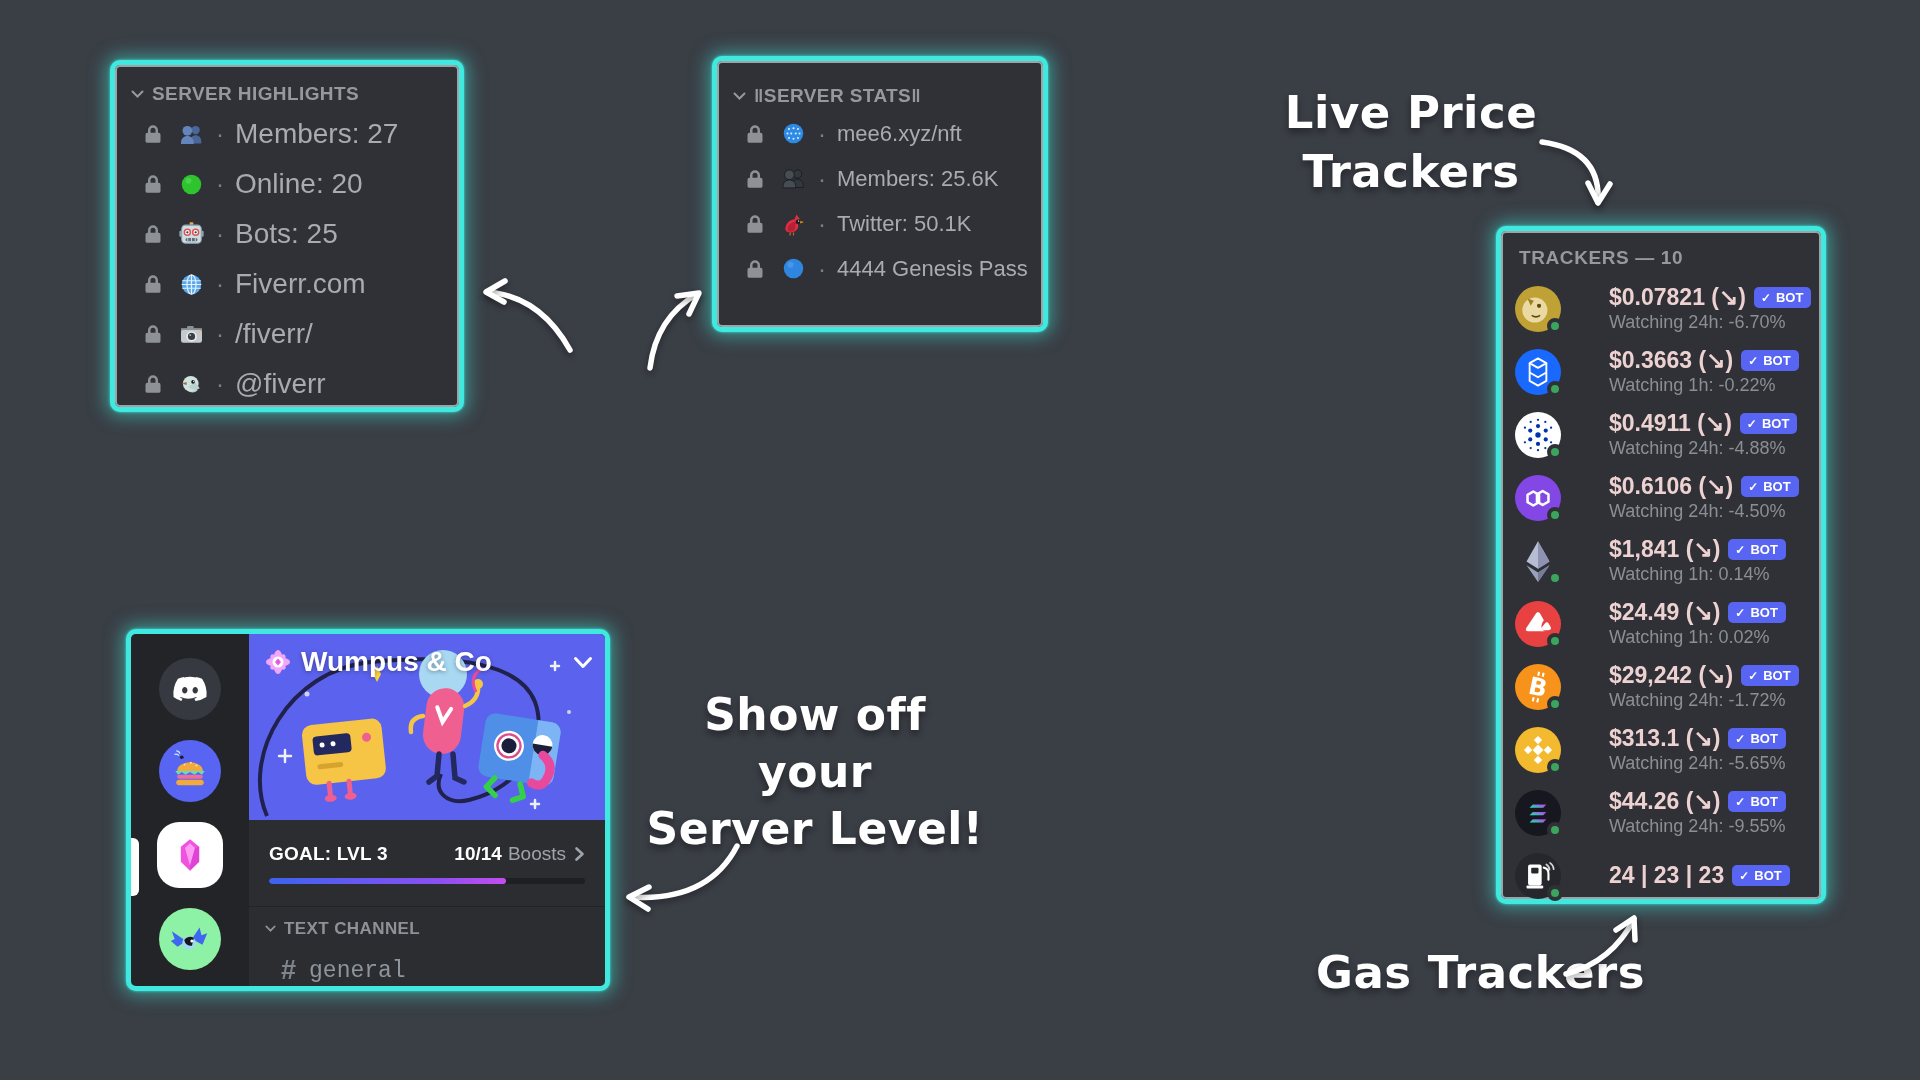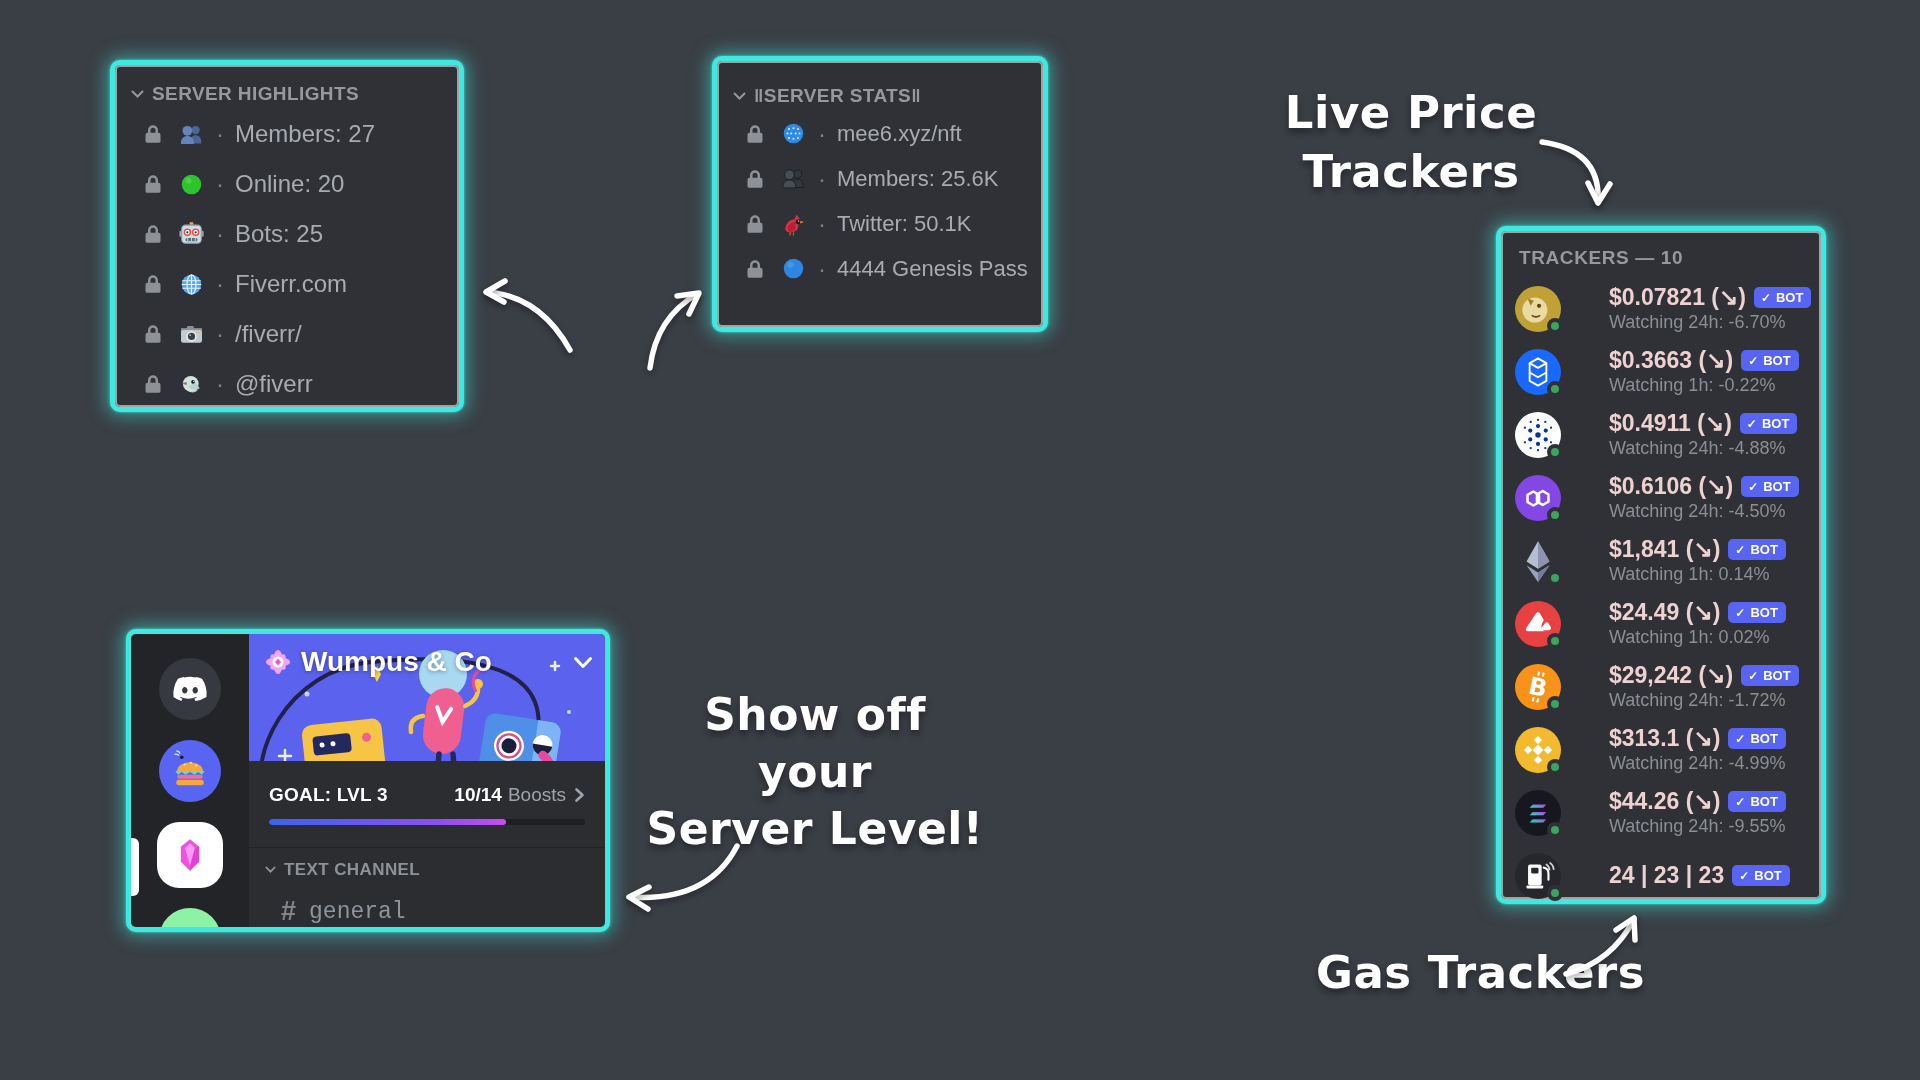--- a/index.html
+++ b/index.html
@@ -17,21 +17,21 @@
   }
   
   .panel-pad { padding:10px 16px; }
   .list-head { display:flex; align-items:center; gap:8px; color:#96989d;
     font-weight:bold; font-size:19px; letter-spacing:.4px; padding:8px 0 4px 0; }
   .list-row { display:flex; align-items:center; height:50px; padding-left:12px; }
   .stats .list-row { height:45px; }
   .lock { width:20px; height:20px; flex:0 0 auto; margin-right:15px; }
   .emoji { width:27px; height:27px; flex:0 0 auto; margin-right:11px; }
   .sep { color:#7d8187; font-size:24px; margin-right:11px; }
-  .row-label { color:#a8abb0; font-size:24px; white-space:nowrap; }
+  .row-label { color:#a8abb0; font-size:28px; white-space:nowrap; }
   .stats .row-label { font-size:22px; }
   .chev { flex:0 0 auto; }
 
   
   .trackers { padding:12px 10px 0 14px; }
   .t-title { color:#96989d; font-weight:bold; font-size:19px; letter-spacing:.6px; margin:4px 0 8px 4px; }
   .t-row { display:flex; align-items:center; height:63px; gap:12px; }
   .t-avatar { position:relative; width:46px; height:46px; flex:0 0 auto; }
   .t-avatar svg { display:block; }
   .status-dot { position:absolute; right:-2px; bottom:-2px; width:16px; height:16px;
@@ -471,21 +471,21 @@
         <span class="status-dot"></span>
       </div>
       <div class="t-info">
         <div class="t-priceline">
           <span class="t-price">$313.1 (↘)</span>
           <span class="bot-badge">
               <span class="bot-check">✓</span>
               <span>BOT</span>
             </span>
         </div>
-        <div class="t-watch">Watching 24h: -4.99%</div>
+        <div class="t-watch">Watching 24h: -5.65%</div>
       </div>
     </div>
 
     <div class="t-row">
       <div class="t-avatar">
         <svg width="46" height="46" viewBox="0 0 44 44">
             <defs>
               <linearGradient id="solg" x1="0" y1="1" x2="1" y2="0">
                 <stop offset="0" stop-color="#00ffa3"></stop>
                 <stop offset="1" stop-color="#dc1fff"></stop>
@@ -531,21 +531,21 @@
           <span class="t-price">24 | 23 | 23</span>
           <span class="bot-badge">
               <span class="bot-check">✓</span>
               <span>BOT</span>
             </span>
         </div>
       </div>
     </div>
   </section>
 
-  <section class="neon wumpus" style="left:126px; top:629px; width:484px; height:303px;">
+  <section class="neon wumpus" style="left:126px; top:629px; width:484px; height:362px;">
     <div class="w-side">
       <div class="w-pill"></div>
       <div class="w-circle bg-dc">
         <svg width="38" height="38" viewBox="0 0 24 24">
             <path fill="#fff" d="M19.6 5.6A16 16 0 0 0 15.9 4.4l-.2.4a14.7 14.7 0 0 0-7.4 0l-.2-.4a16 16 0 0 0-3.7 1.2A17 17 0 0 0 1.6 17a16.3 16.3 0 0 0 4.9 2.5l.8-1.4a10 10 0 0 1-1.6-.8l.4-.3a11.6 11.6 0 0 0 9.8 0l.4.3c-.5.3-1 .6-1.6.8l.8 1.4A16.2 16.2 0 0 0 22.4 17 17 17 0 0 0 19.6 5.6zM8.7 14.8c-1 0-1.7-.9-1.7-2s.8-2 1.7-2 1.8.9 1.7 2c0 1.1-.8 2-1.7 2zm6.6 0c-1 0-1.7-.9-1.7-2s.8-2 1.7-2 1.8.9 1.7 2c0 1.1-.7 2-1.7 2z"></path>
           </svg>
       </div>
       <div class="w-circle bg-burger">
         <svg width="44" height="44" viewBox="0 0 48 48">
             <circle cx="15" cy="9" r="2" fill="#1d1e22"></circle>

